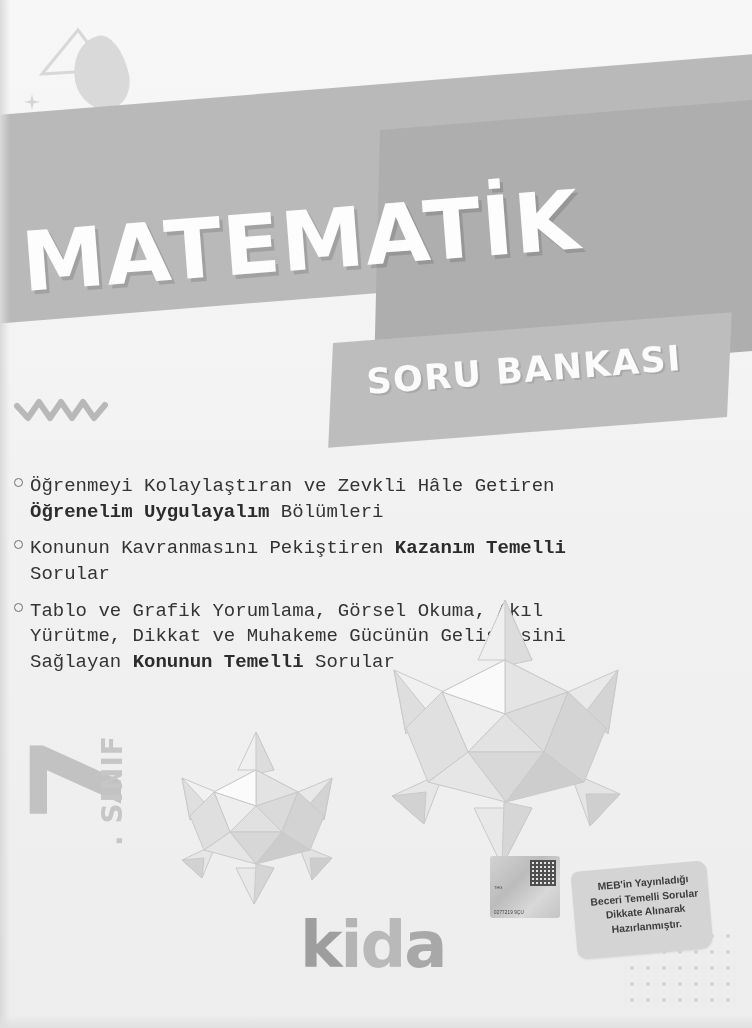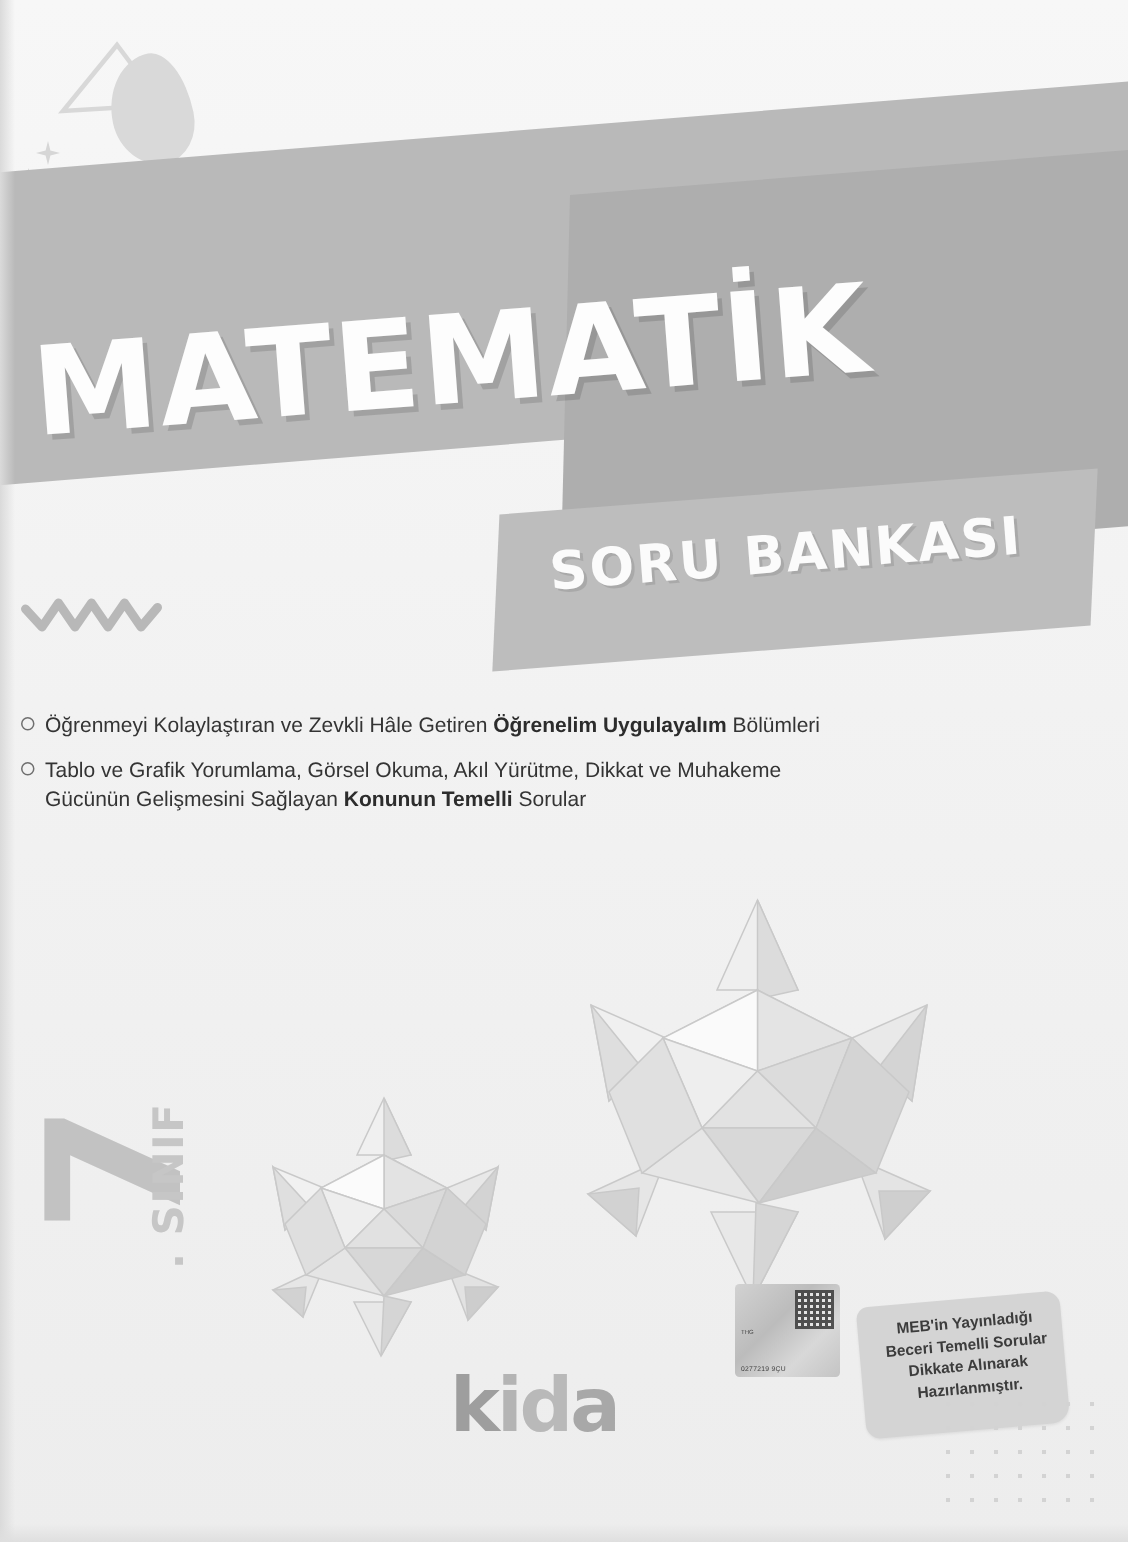--- a/index.html
+++ b/index.html
@@ -111,22 +111,23 @@
   .bullets {
     position: absolute;
     left: 14px; top: 474px;
     width: 560px;
     color: #3a3a3a;
   }
   .bullet {
     display: flex;
     align-items: flex-start;
     margin-bottom: 11px;
-    font-size: 14px;
+    font-size: 19px;
     line-height: 1.35;
+    font-family: Liberation Mono, monospace;
   }
   .bullet .dot {
     flex: 0 0 auto;
     width: 9px; height: 9px;
     border: 1.6px solid #6f6f6f;
     border-radius: 50%;
     margin: 4px 7px 0 0;
   }
   .bullet .txt { color:#343434; }
   .bullet .txt b { font-weight: 700; color:#2c2c2c; }
@@ -159,21 +160,21 @@
     transform: rotate(-90deg);
     transform-origin: left top;
     letter-spacing: 1px;
   }
 
   
   .brand {
     position: absolute;
     left: 300px; top: 908px;
     font-family: "DejaVu Sans", sans-serif;
-    font-size: 50px;
+    font-size: 64px;
     font-weight: 900;
     letter-spacing: -2px;
   }
   .brand .k { color:#9e9e9e; }
   .brand .i { color:#b4b4b4; }
   .brand .d { color:#b9b9b9; }
   .brand .a { color:#a8a8a8; }
 
   
   .holo {
@@ -273,20 +274,26 @@
     <svg width="96" height="26" viewBox="0 0 96 26" fill="none">
       <path d="M3 10 L14 22 L25 6 L36 22 L47 6 L58 22 L69 6 L80 22 L91 9" stroke="#b8b8b8" stroke-width="6" stroke-linecap="round" stroke-linejoin="round" fill="none"></path>
     </svg>
   </div>
 
   <div class="bullets">
     <div class="bullet">
       <span class="dot"></span>
       <span class="txt">
         <span>Öğrenmeyi Kolaylaştıran ve Zevkli Hâle Getiren </span><b>Öğrenelim Uygulayalım</b><span> Bölümleri</span>
+      </span>
+    </div>
+    <div class="bullet">
+      <span class="dot"></span>
+      <span class="txt">
+        <span>Konunun Kavranmasını Pekiştiren </span><b>Kazanım Temelli</b><span> Sorular</span>
       </span>
     </div>
     <div class="bullet">
       <span class="dot"></span>
       <span class="txt">
         <span>Tablo ve Grafik Yorumlama, Görsel Okuma, Akıl Yürütme, Dikkat ve Muhakeme Gücünün Gelişmesini Sağlayan </span><b>Konunun Temelli</b><span> Sorular</span>
       </span>
     </div>
   </div>
 

